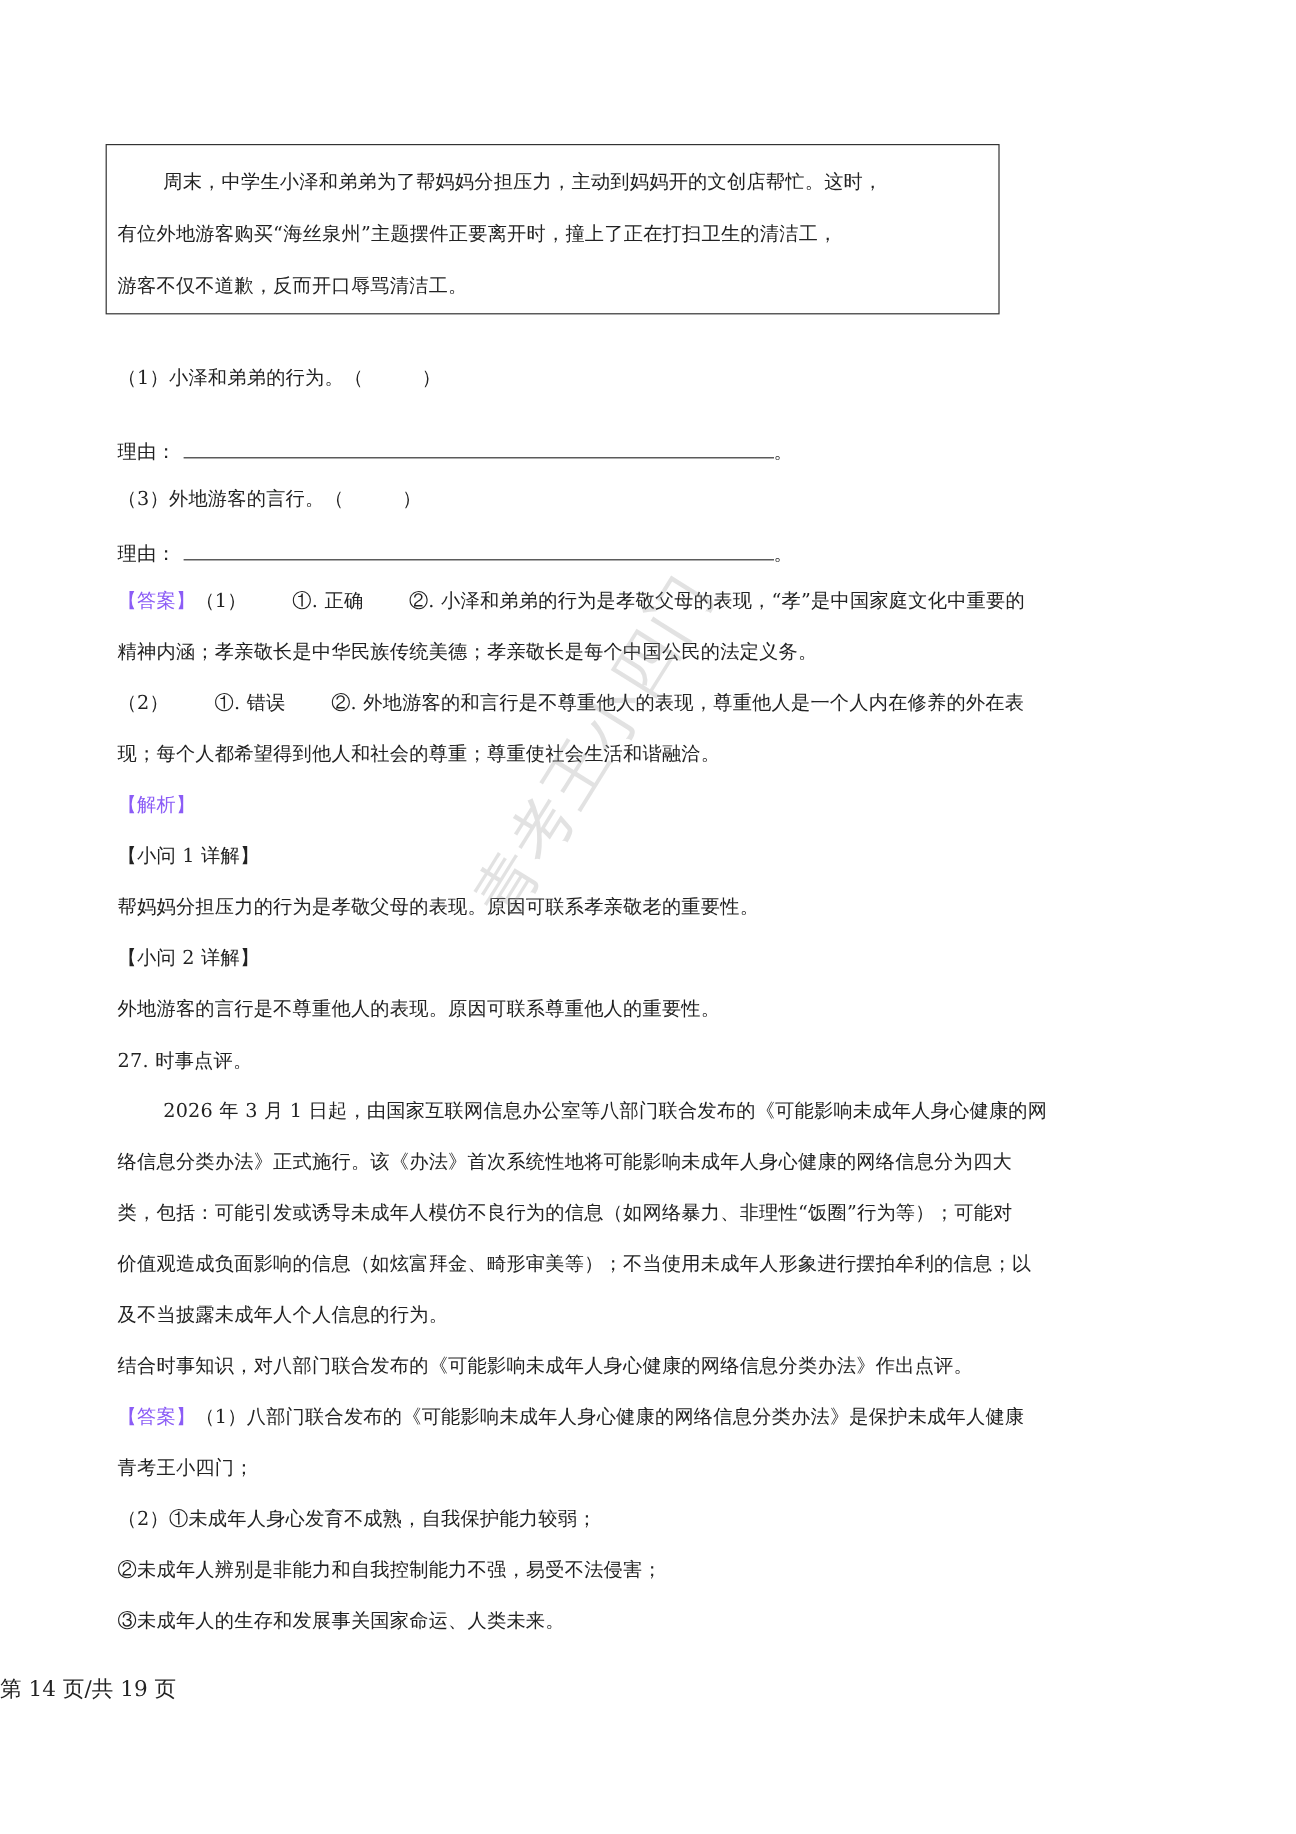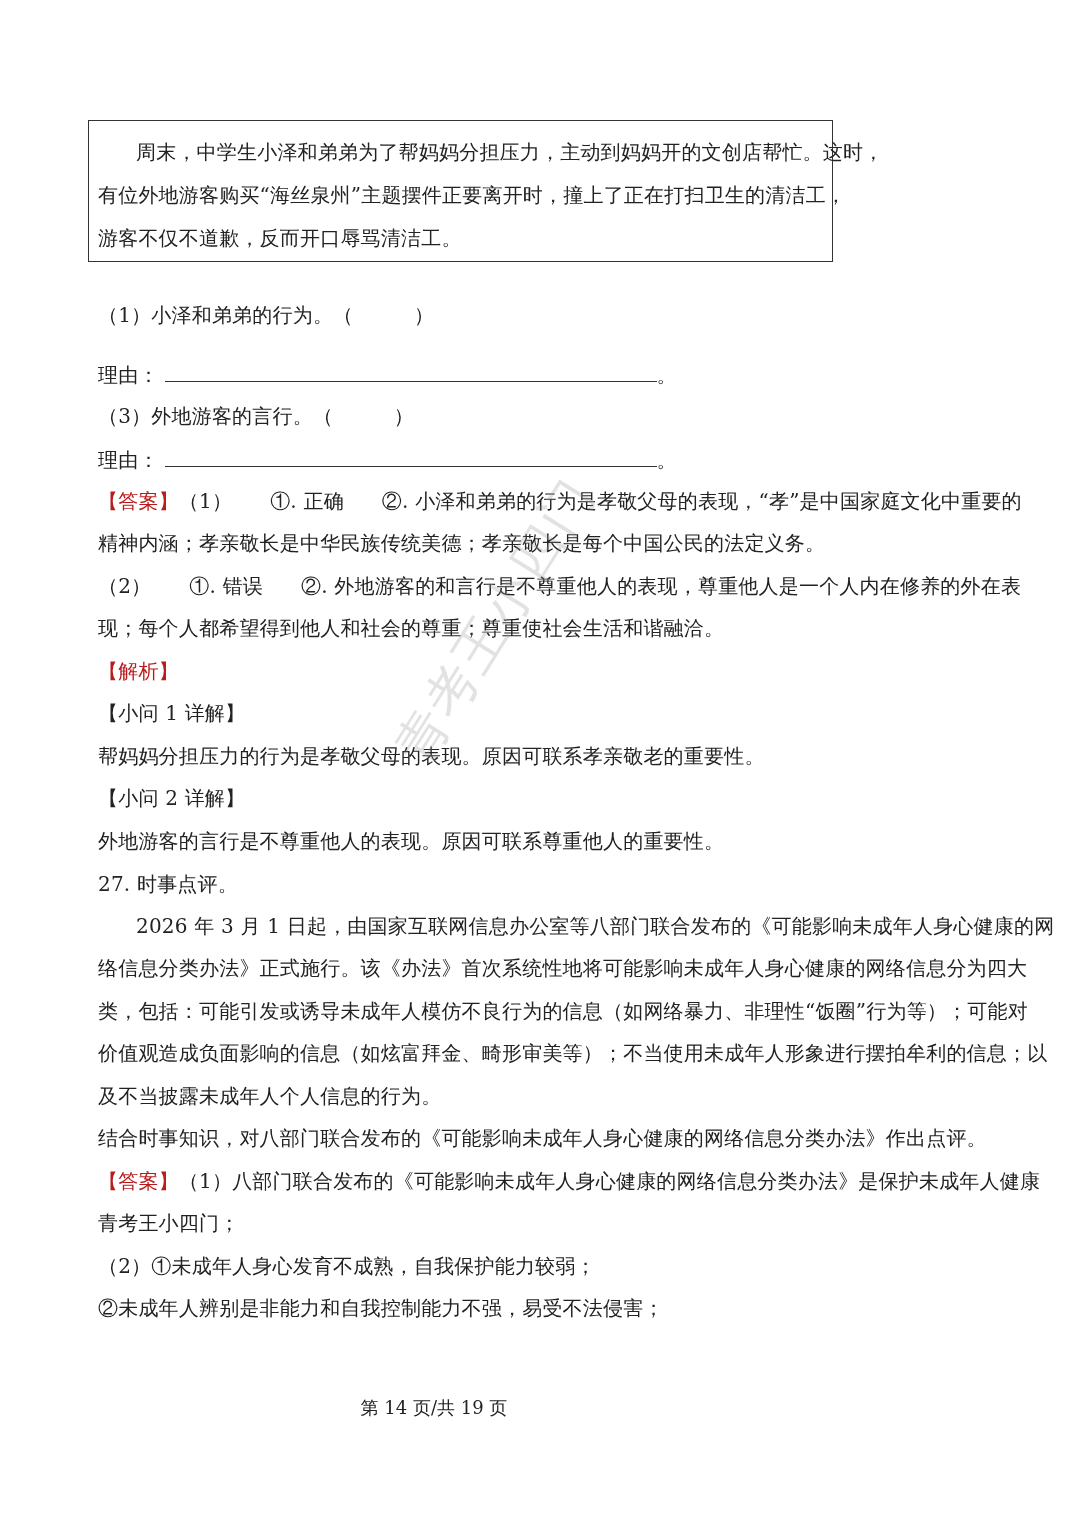--- a/index.html
+++ b/index.html
@@ -7,40 +7,40 @@
       width: 1080px; height: 1528px; position: relative; overflow: hidden;
       font-family: "DejaVu Serif", "Liberation Serif", serif;
       color: #222;
     }
     .page { position: absolute; left: 0; top: 0; width: 1080px; height: 1528px; }
     .box {
       position: absolute; left: 88px; top: 120px; width: 745px; height: 142px;
       border: 1.5px solid #333; box-sizing: border-box;
     }
     .line {
-      position: absolute; left: 98px; font-size: 20px; line-height: 22px;
+      position: absolute; left: 98px; font-size: 16px; line-height: 22px;
       white-space: nowrap; letter-spacing: 0.2px;
     }
     .indent { left: 136px; }
-    .label { color: #b91c1c; }
+    .label { color: #8b5cf6; }
     .blank {
       display: inline-block; width: 492px; border-bottom: 1px solid #333;
       height: 18px; vertical-align: baseline; margin-left: 6px;
     }
     .gap { display: inline-block; width: 38px; }
     .watermark {
       position: absolute; left: 380px; top: 740px;
       font-size: 52px; color: rgba(150,150,150,0.28);
       transform: rotate(-58deg); transform-origin: left top;
       white-space: nowrap; pointer-events: none;
       font-family: "DejaVu Sans", sans-serif; font-weight: 300;
       letter-spacing: 2px;
     }
     .footer {
-      position: absolute; top: 1397px; left: 0; width: 868px; text-align: center;
+      position: absolute; top: 1397px; left: 0; width: 868px; 
       font-size: 18px; line-height: 22px;
     }
   </style>
 </head>
 <body>
 
 <div class="page">
 
   <div class="box"></div>
   <div class="line indent" style="top:141px">周末，中学生小泽和弟弟为了帮妈妈分担压力，主动到妈妈开的文创店帮忙。这时，</div>
@@ -78,17 +78,18 @@
   <div class="line" style="top:1000px">类，包括：可能引发或诱导未成年人模仿不良行为的信息（如网络暴力、非理性“饭圈”行为等）；可能对</div>
   <div class="line" style="top:1085px">及不当披露未成年人个人信息的行为。</div>
   <div class="line" style="top:1127px">结合时事知识，对八部门联合发布的《可能影响未成年人身心健康的网络信息分类办法》作出点评。</div>
 
   <div class="line" style="top:1170px">
     <span class="label">【答案】</span><span>（1）八部门联合发布的《可能影响未成年人身心健康的网络信息分类办法》是保护未成年人健康</span>
   </div>
   <div class="line" style="top:1212px">青考王小四门；</div>
   <div class="line" style="top:1255px">（2）①未成年人身心发育不成熟，自我保护能力较弱；</div>
   <div class="line" style="top:1297px">②未成年人辨别是非能力和自我控制能力不强，易受不法侵害；</div>
+  <div class="line" style="top:1340px">③未成年人的生存和发展事关国家命运、人类未来。</div>
 
   <div class="watermark">青考王小四门</div>
 
   <div class="footer">第 14 页/共 19 页</div>
 </div>
 
 </body></html>

